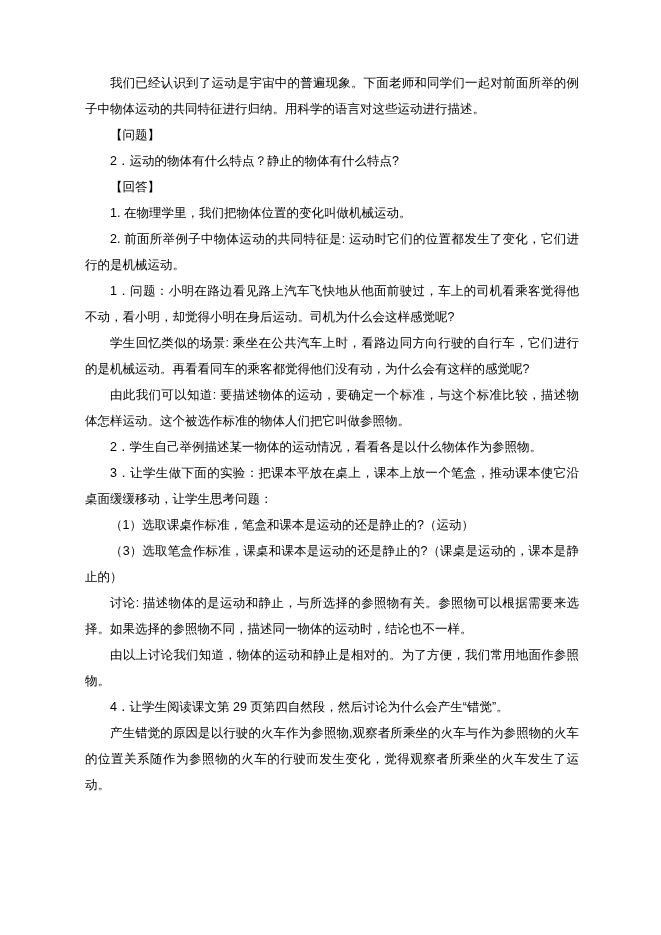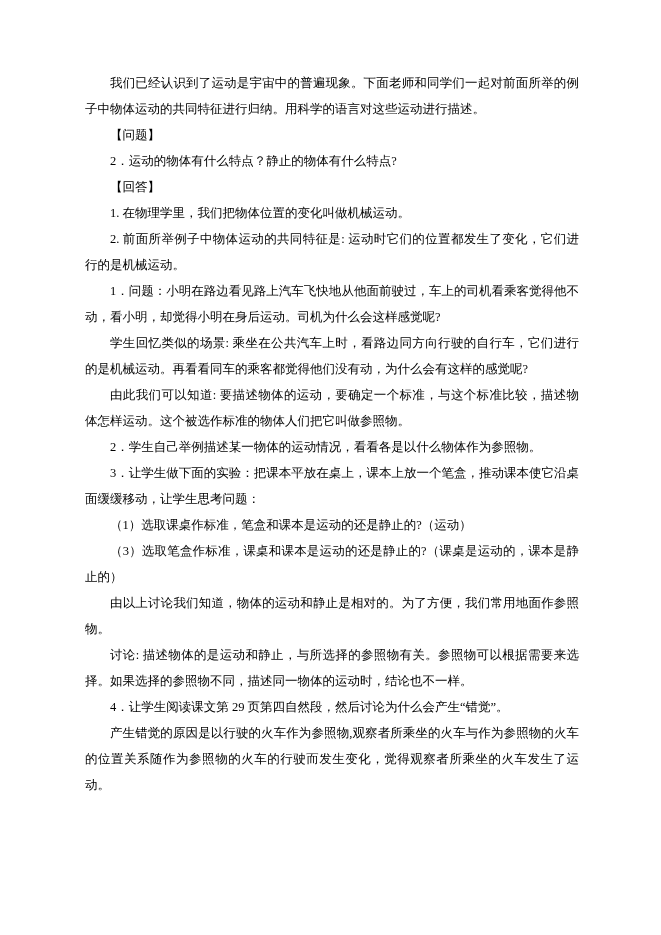--- a/index.html
+++ b/index.html
@@ -15,21 +15,21 @@
   .page {
     box-sizing: border-box;
     width: 661px;
     min-height: 935px;
     padding: 70px 82px 40px 85px;
     background: #ffffff;
   }
   .doc-body p {
     margin: 0;
     padding: 0;
-    font-family: Liberation Serif, serif;
+    font-family: Liberation Sans, sans-serif;
     font-size: 12.5px;
     line-height: 26px;
     color: #000000;
     text-align: justify;
     text-indent: 2em;
     letter-spacing: 0;
     word-break: break-all;
   }
 </style>
 </head>
@@ -43,18 +43,18 @@
     <p>【回答】</p>
     <p>1. 在物理学里，我们把物体位置的变化叫做机械运动。</p>
     <p>2. 前面所举例子中物体运动的共同特征是: 运动时它们的位置都发生了变化，它们进行的是机械运动。</p>
     <p>1．问题：小明在路边看见路上汽车飞快地从他面前驶过，车上的司机看乘客觉得他不动，看小明，却觉得小明在身后运动。司机为什么会这样感觉呢?</p>
     <p>学生回忆类似的场景: 乘坐在公共汽车上时，看路边同方向行驶的自行车，它们进行的是机械运动。再看看同车的乘客都觉得他们没有动，为什么会有这样的感觉呢?</p>
     <p>由此我们可以知道: 要描述物体的运动，要确定一个标准，与这个标准比较，描述物体怎样运动。这个被选作标准的物体人们把它叫做参照物。</p>
     <p>2．学生自己举例描述某一物体的运动情况，看看各是以什么物体作为参照物。</p>
     <p>3．让学生做下面的实验：把课本平放在桌上，课本上放一个笔盒，推动课本使它沿桌面缓缓移动，让学生思考问题：</p>
     <p>（1）选取课桌作标准，笔盒和课本是运动的还是静止的?（运动）</p>
     <p>（3）选取笔盒作标准，课桌和课本是运动的还是静止的?（课桌是运动的，课本是静止的）</p>
+    <p>讨论: 描述物体的是运动和静止，与所选择的参照物有关。参照物可以根据需要来选择。如果选择的参照物不同，描述同一物体的运动时，结论也不一样。</p>
     <p>由以上讨论我们知道，物体的运动和静止是相对的。为了方便，我们常用地面作参照物。</p>
-    <p>讨论: 描述物体的是运动和静止，与所选择的参照物有关。参照物可以根据需要来选择。如果选择的参照物不同，描述同一物体的运动时，结论也不一样。</p>
     <p>4．让学生阅读课文第 29 页第四自然段，然后讨论为什么会产生“错觉”。</p>
     <p>产生错觉的原因是以行驶的火车作为参照物,观察者所乘坐的火车与作为参照物的火车的位置关系随作为参照物的火车的行驶而发生变化，觉得观察者所乘坐的火车发生了运动。</p>
   </div>
 </div>
 
 </body></html>

